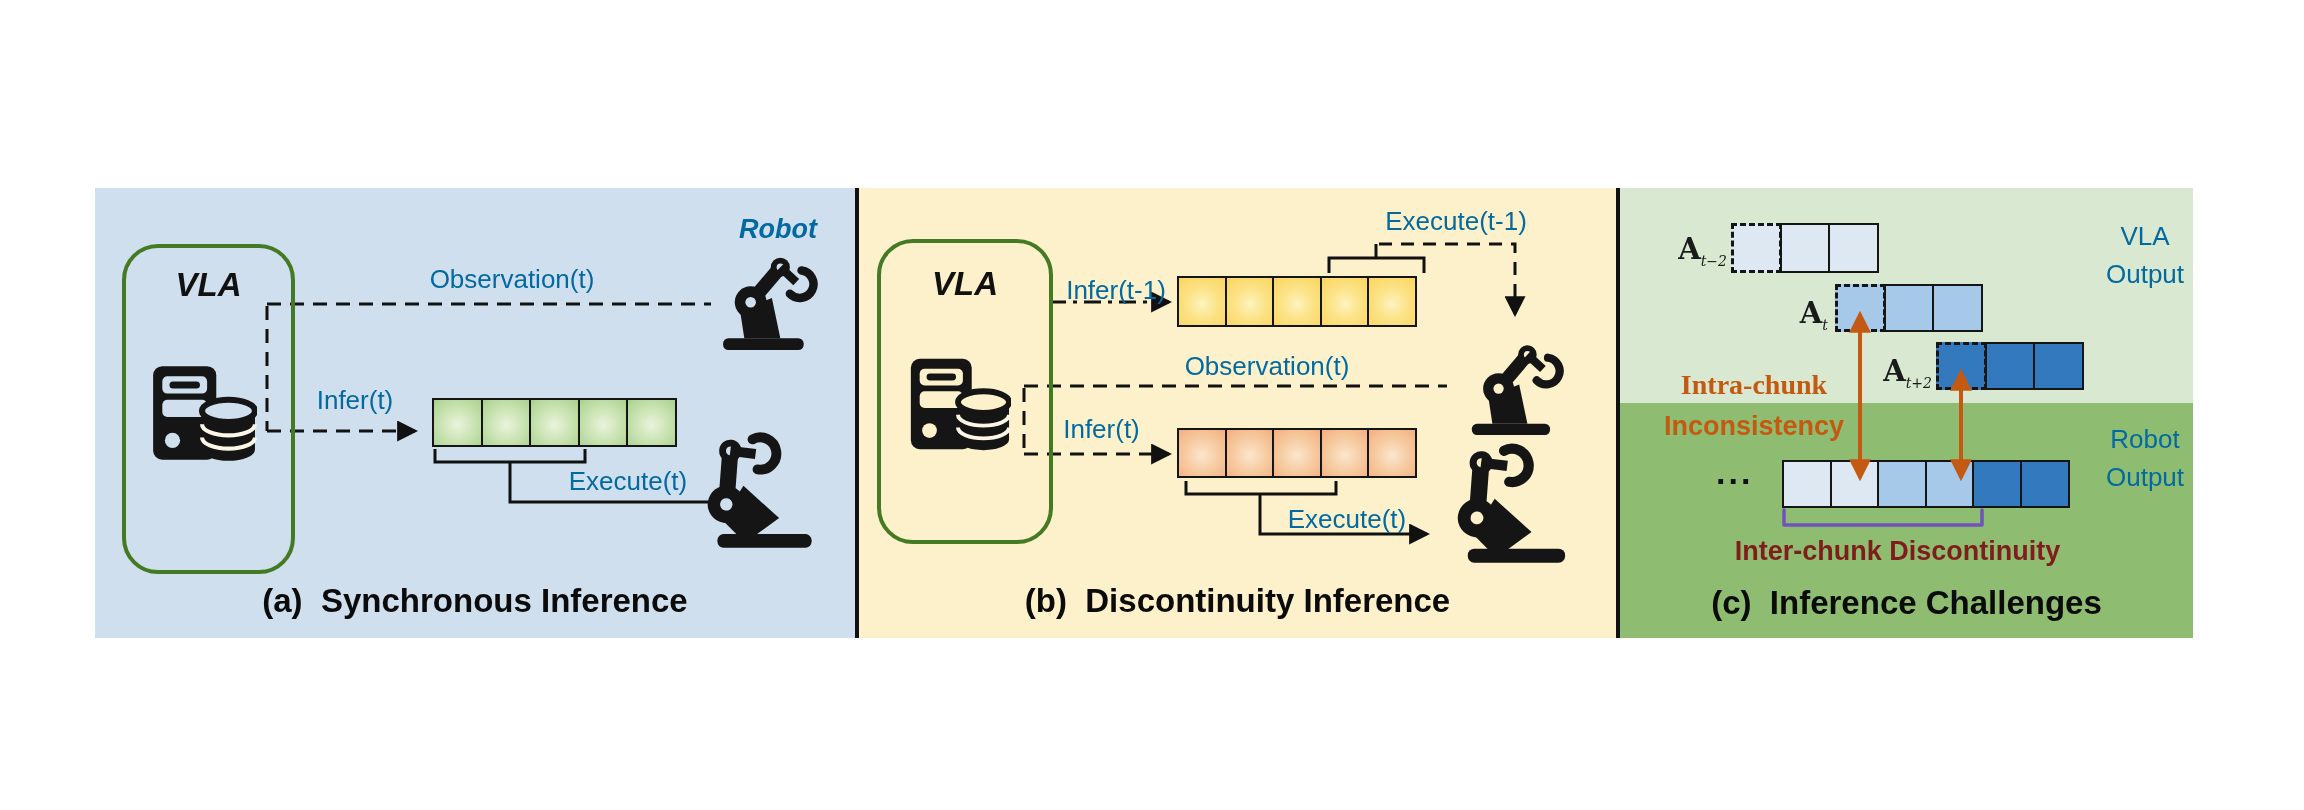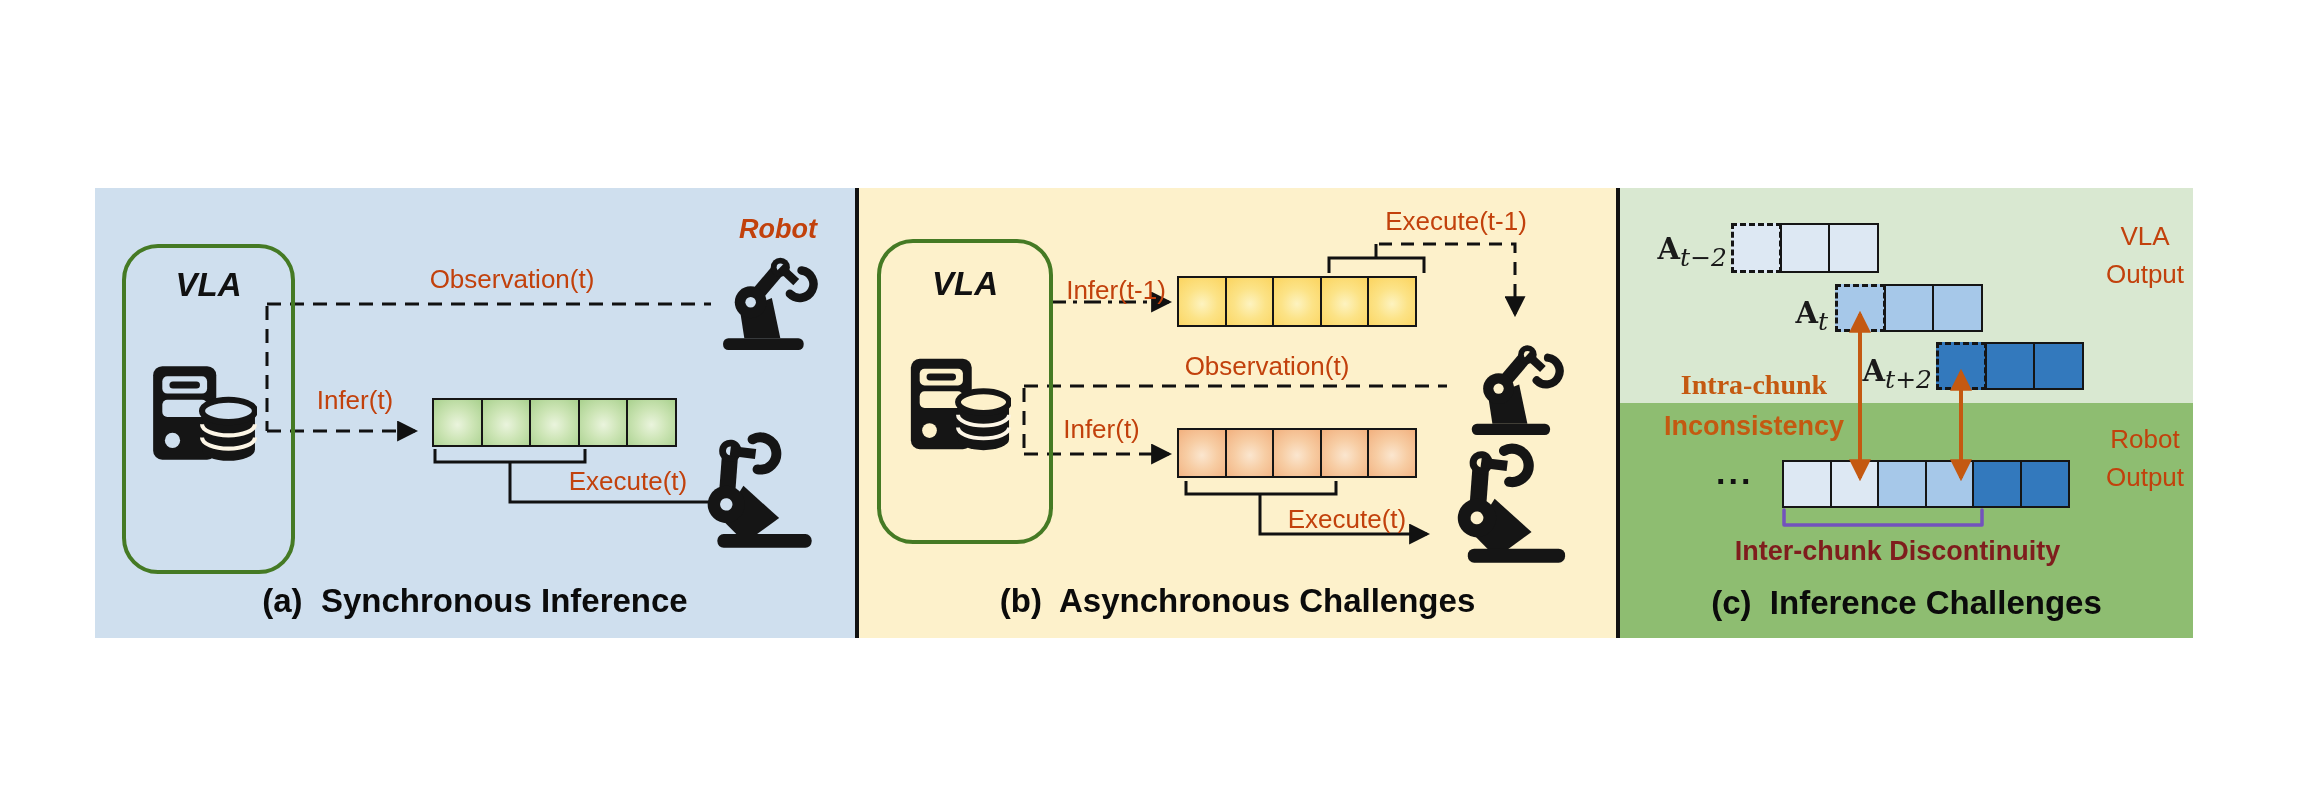--- a/index.html
+++ b/index.html
@@ -8,21 +8,21 @@
 
   .panel { position:absolute; top:188px; height:450px; }
   #panel-a { left:95px;  width:760px; background:#cfdfee; }
   #panel-b { left:855px; width:765px; background:#fdf1cb;
              border-left:4px solid #111; border-right:4px solid #111; box-sizing:border-box; }
   #panel-c { left:1620px; width:573px; background:#d9e8d1; }
   .dark-band { position:absolute; left:0; top:215px; width:100%; height:235px; background:#8ebd71; }
 
   .wires { position:absolute; left:0; top:0; width:100%; height:100%; pointer-events:none; }
 
-  .lbl { position:absolute; font-size:26px; color:#c2410c; text-align:center; line-height:1.18; }
+  .lbl { position:absolute; font-size:26px; color:#0369a1; text-align:center; line-height:1.18; }
   .bold-it { font-weight:bold; font-style:italic; }
   .caption { position:absolute; left:0; right:0; font-size:33px; font-weight:bold;
              text-align:center; white-space:pre; color:#0b0b0b; }
 
   .vla-box { position:absolute; border:4px solid #457a24; border-radius:36px; }
   .vla-text { position:absolute; left:0; right:0; font-size:33px; font-weight:bold;
               font-style:italic; text-align:center; color:#111; }
 
   .chunk { position:absolute; display:flex; }
   .sq { box-sizing:border-box; border:2.5px solid #151515; margin-left:-2.5px; }
@@ -34,21 +34,21 @@
                background:radial-gradient(circle at 50% 55%, #fdf3c0 0%, #fce387 45%, #fbd45f 100%); }
   .sq.orange { width:50px; height:50px;
                background:radial-gradient(circle at 50% 55%, #fbe6cf 0%, #f7cda4 45%, #f2b07e 100%); }
   .sq.blue-light  { width:51px; height:50px; background:#dde8f3; }
   .sq.blue-medium { width:51px; height:48px; background:#a6c8e9; }
   .sq.blue-dark   { width:51px; height:48px; background:#3379bd; }
   .row-sq.blue-light, .row-sq.blue-medium, .row-sq.blue-dark { width:50px; height:48px; }
 
   .math-lbl { position:absolute; text-align:right; color:#1a1a1a;
               font-family:"DejaVu Serif", serif; font-size:29px; font-weight:bold; }
-  .math-lbl sub { font-weight:normal; font-style:italic; font-size:25px; }
+  .math-lbl sub { font-weight:normal; font-style:italic; font-size:14px; }
 
   .accent-orange { color:#c45911; font-weight:bold; }
   .accent-purple { color:#7f1d1d; font-weight:bold; }
 
   .ellipsis { position:absolute; font-size:34px; font-weight:bold; letter-spacing:3px; color:#111; }
 
   .icon { position:absolute; }
   .icon svg { display:block; width:100%; height:100%; }
   .ink { fill:#151515; }
   #panel-a .hole, #panel-a .slot { fill:#cfdfee; }
@@ -230,21 +230,21 @@
           <circle class="hole" cx="36" cy="54" r="5"></circle>
           <circle class="ink" cx="64" cy="21" r="9"></circle>
           <circle class="hole" cx="64" cy="21" r="3.5"></circle>
           <line x1="64" y1="21" x2="79" y2="35" stroke="#151515" stroke-width="8"></line>
           <path d="M84 24 A13 13 0 1 1 73 46" fill="none" stroke="#151515" stroke-width="8" stroke-linecap="round"></path>
         </g>
         <rect class="ink" x="10" y="88" width="76" height="11" rx="5"></rect>
       </svg>
     </div>
 
-    <div class="caption" style="top:394px;">(b)  Asynchronous Challenges</div>
+    <div class="caption" style="top:394px;">(b)  Discontinuity Inference</div>
   </div>
 
   <div class="panel" id="panel-c">
     <div class="dark-band"></div>
 
     <div class="math-lbl" style="left:15px; top:44px; width:92px;">
       <span>A</span><sub>t−2</sub>
     </div>
     <div class="chunk" style="left:111px; top:35px;">
       <div class="sq blue-light dashed"></div>

